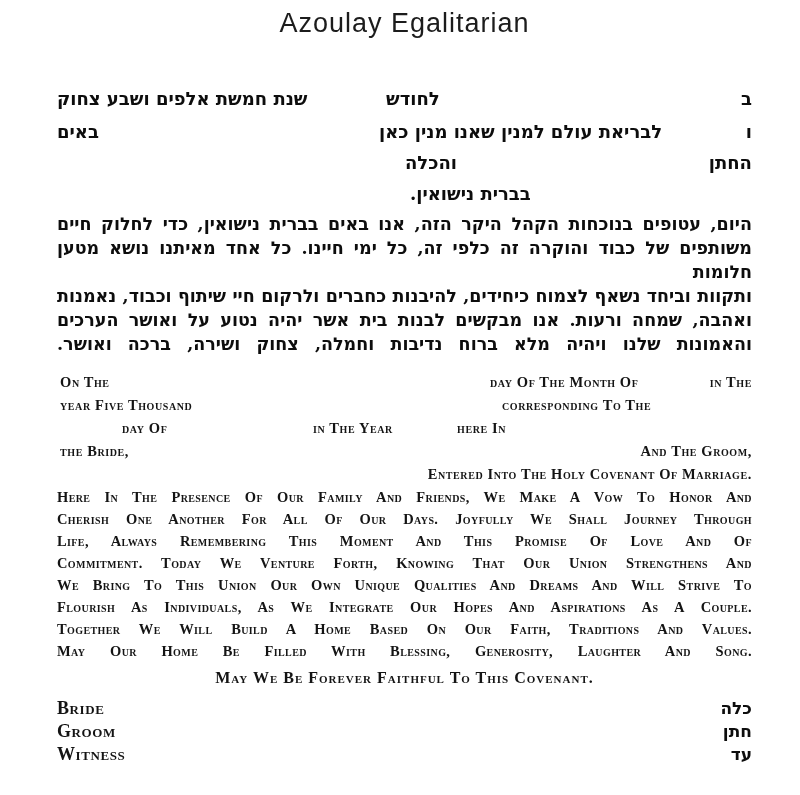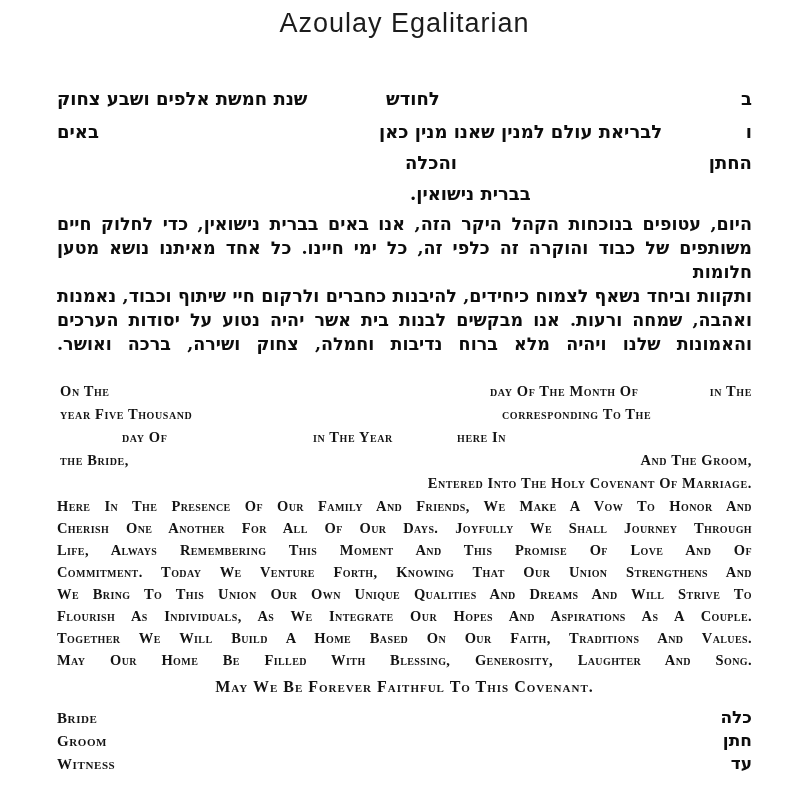--- a/index.html
+++ b/index.html
@@ -64,21 +64,21 @@
   .cal {
     font-family: "Liberation Serif", "DejaVu Serif", serif;
     font-weight: 700;
     font-variant: small-caps;
     text-transform: capitalize;
     color: #141414;
   }
   .eng-fill-block {
     position: relative;
     height: 113px;
-    margin-top: 25px;
+    margin-top: 16px;
     font-size: 14.5px;
     letter-spacing: 0.6px;
   }
   .eng-fill-block .abs { position: absolute; white-space: nowrap; line-height: 20px; }
 
   .eng-paragraph {
     margin-top: 1px;
     font-size: 14.5px;
     letter-spacing: 0.4px;
   }
@@ -97,21 +97,21 @@
   }
 
   
   .signatures { margin-top: 7px; }
   .sig-row {
     display: flex;
     justify-content: space-between;
     align-items: baseline;
     height: 23px;
   }
-  .sig-label { font-size: 15px; letter-spacing: 0.6px; }
+  .sig-label { font-size: 18px; letter-spacing: 0.6px; }
   .sig-heb { font-size: 17px; direction: rtl; }
 </style>
 </head>
 <body>
 
 <div class="page">
   <div class="content">
 
     <div class="doc-title">Azoulay Egalitarian</div>
 
@@ -127,21 +127,21 @@
       <span class="abs" style="top:64px; right:0;">החתן</span>
       <span class="abs" style="top:64px; left:348px;">והכלה</span>
 
       <span class="abs" style="top:95px; left:353px;">בברית נישואין.</span>
     </div>
 
     <div class="heb-paragraph heb" dir="rtl">
       <div class="heb-line">היום, עטופים בנוכחות הקהל היקר הזה, אנו באים בברית נישואין, כדי לחלוק חיים</div>
       <div class="heb-line">משותפים של כבוד והוקרה זה כלפי זה, כל ימי חיינו. כל אחד מאיתנו נושא מטען חלומות</div>
       <div class="heb-line">ותקוות וביחד נשאף לצמוח כיחידים, להיבנות כחברים ולרקום חיי שיתוף וכבוד, נאמנות</div>
-      <div class="heb-line">ואהבה, שמחה ורעות. אנו מבקשים לבנות בית אשר יהיה נטוע על יסודות הערכים</div>
+      <div class="heb-line">ואהבה, שמחה ורעות. אנו מבקשים לבנות בית אשר יהיה נטוע על ואושר הערכים</div>
       <div class="heb-line">והאמונות שלנו ויהיה מלא ברוח נדיבות וחמלה, צחוק ושירה, ברכה ואושר.</div>
     </div>
 
     <div class="eng-fill-block cal">
       <span class="abs" style="top:0; left:3px;">on the</span>
       <span class="abs" style="top:0; left:433px;">day of the month of</span>
       <span class="abs" style="top:0; right:0;">in the</span>
 
       <span class="abs" style="top:23px; left:3px;">year five thousand</span>
       <span class="abs" style="top:23px; left:445px;">corresponding to the</span>

